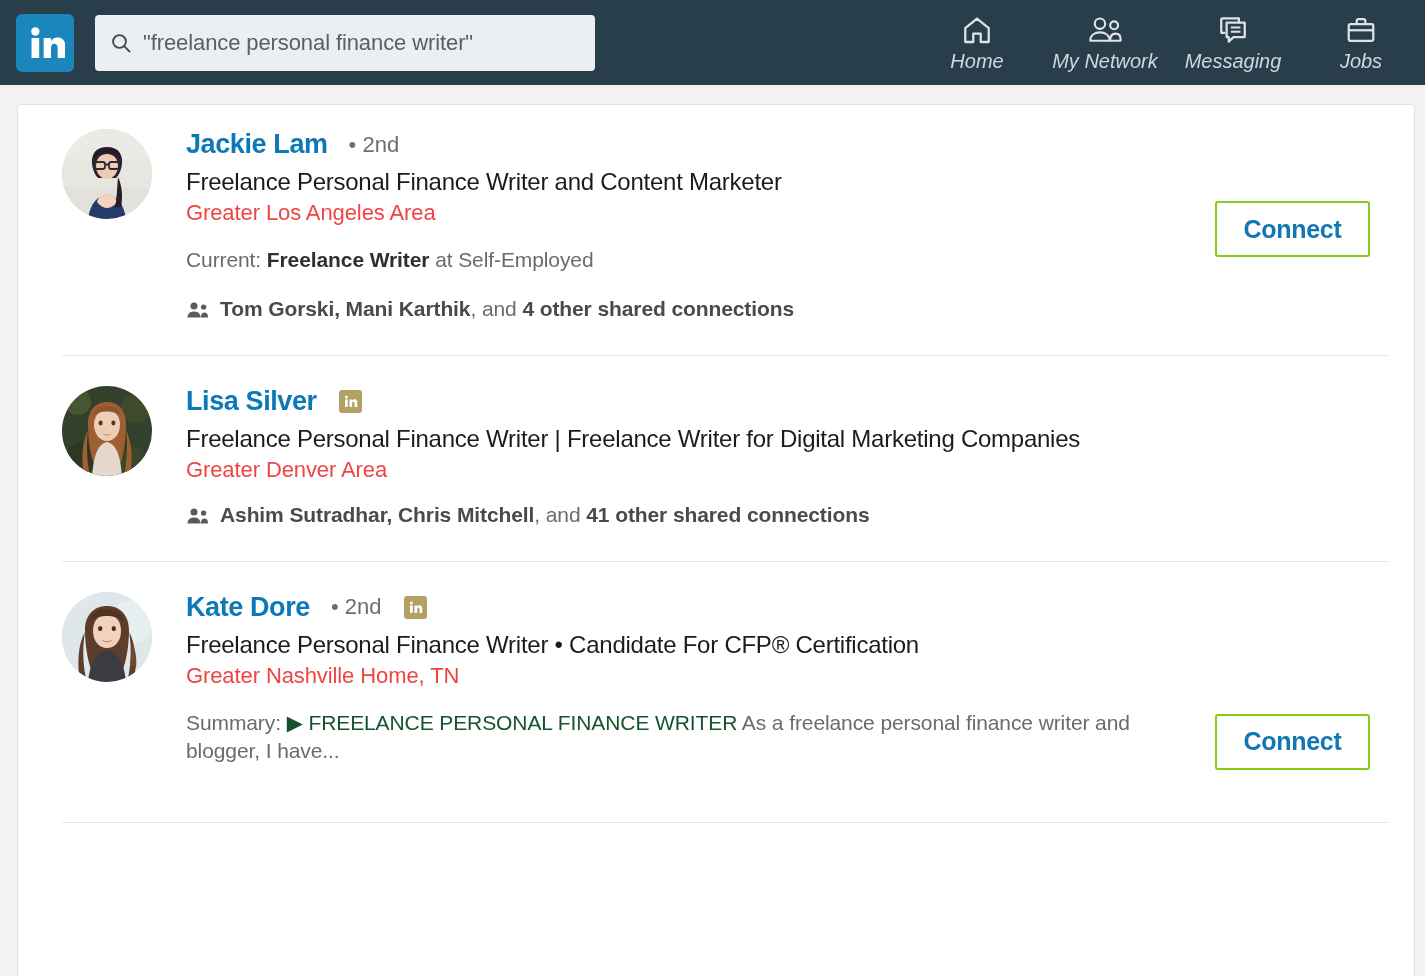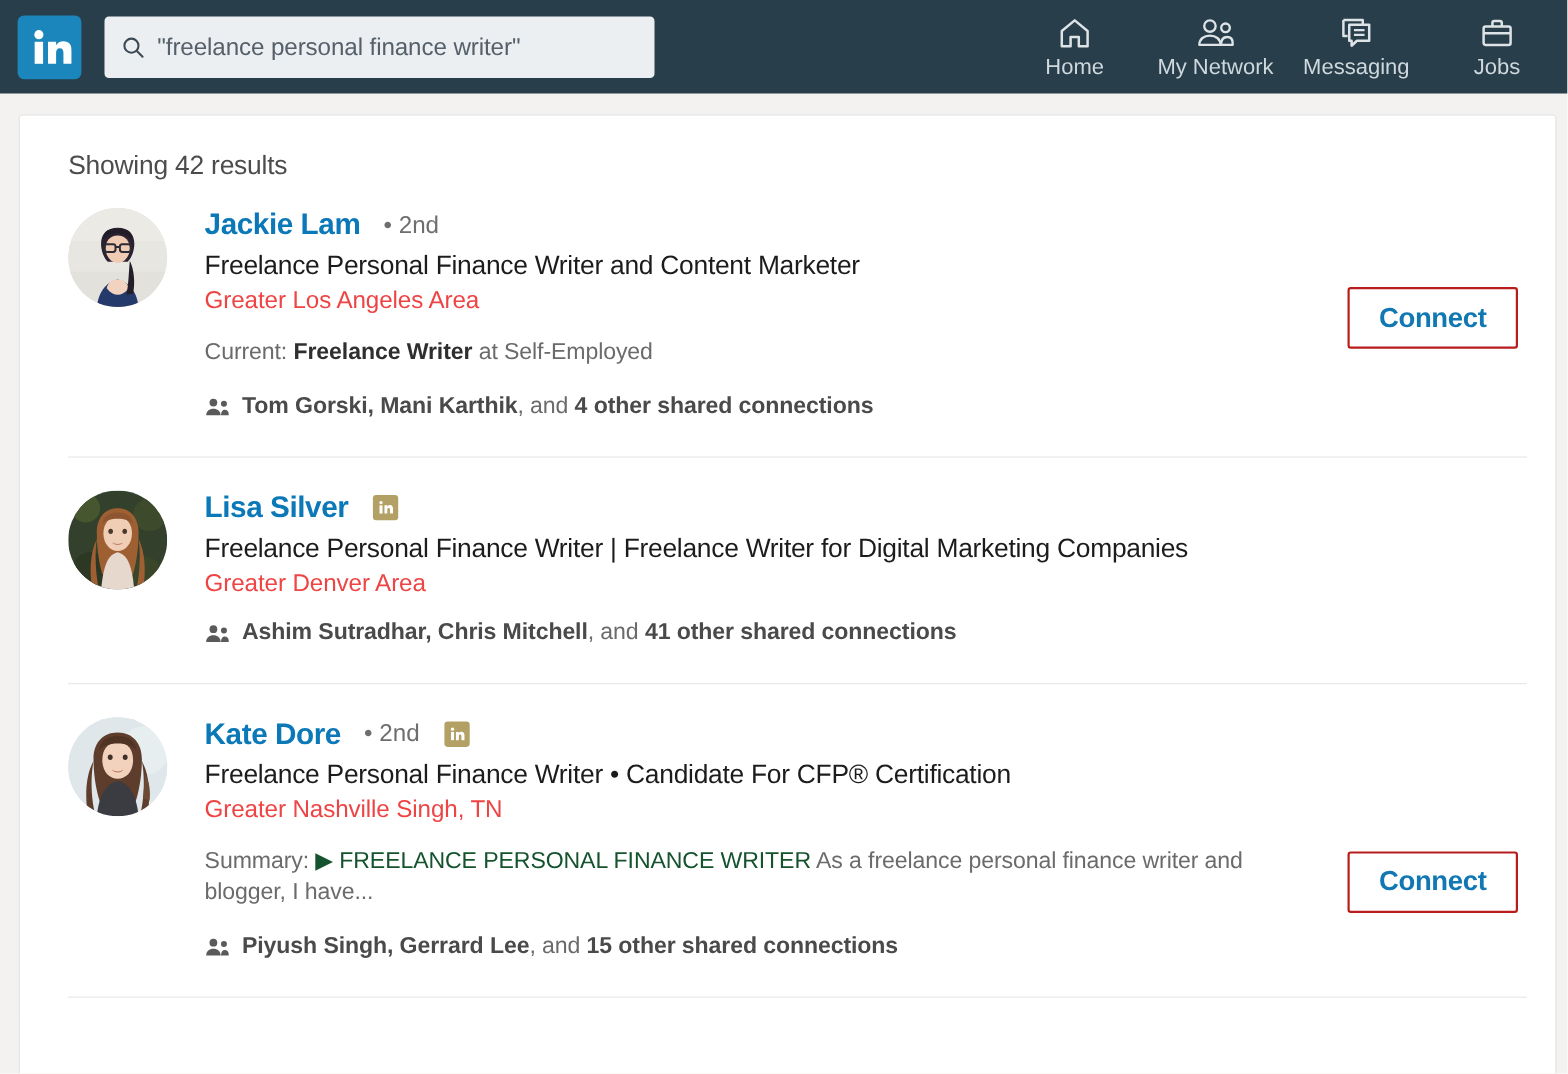--- a/index.html
+++ b/index.html
@@ -73,20 +73,21 @@
   }
   .nav-item {
     width: 128px;
     height: 85px;
     display: flex;
     flex-direction: column;
     align-items: center;
     justify-content: center;
     gap: 4px;
     cursor: pointer;
+    font-style: italic;
   }
   .nav-item .nav-icon {
     height: 34px;
     display: flex;
     align-items: flex-end;
     justify-content: center;
   }
   .nav-item .nav-label {
     font-size: 20px;
     color: #cfd8dc;
@@ -212,24 +213,24 @@
   .shared .people-icon {
     flex: none;
     margin-right: 10px;
     margin-top: 3px;
     display: flex;
   }
   .shared .names { font-weight: bold; color: #4a4a4a; }
 
   .connect-btn {
     position: absolute;
-    right: 34px;
+    right: 44px;
     width: 155px;
     height: 56px;
-    border: 2px solid #b91c1c;
+    border: 2px solid #84cc16;
     border-radius: 3px;
     background: #ffffff;
     color: #1178b3;
     font-family: "Liberation Sans", sans-serif;
     font-size: 25px;
     font-weight: bold;
     letter-spacing: -0.3px;
     cursor: pointer;
     display: flex;
     align-items: center;
@@ -307,21 +308,20 @@
       </span>
       <span class="nav-label">Jobs</span>
     </div>
 
   </div>
 </div>
 
 <div class="page">
   <div class="results-card">
 
-    <div class="results-count">Showing 42 results</div>
 
     <div class="result">
       <div class="result-inner">
         <div class="avatar">
           <svg viewBox="0 0 90 90" aria-hidden="true">
             <rect width="90" height="90" fill="#e8e6e1"></rect>
             <rect y="0" width="90" height="30" fill="#eceae5"></rect>
             <rect y="58" width="90" height="32" fill="#e3e1dc"></rect>
             <path d="M45 18c-11 0-16 7-15 17 .6 6 3 11 6 14h18c3-3 5.4-8 6-14 1-10-4-17-15-17z" fill="#2a2230"></path>
             <path d="M45 25c-7 0-11 5-11 12s5 13 11 13 11-6 11-13-4-12-11-12z" fill="#f0cbb4"></path>
@@ -436,37 +436,26 @@
             <span class="degree"><span>•</span> <span>2nd</span></span>
             <span class="premium-badge">
               <svg width="15" height="15" viewBox="0 0 24 24" aria-hidden="true">
                 <circle cx="5.4" cy="4.6" r="2.4" fill="#ffffff"></circle>
                 <rect x="3.2" y="8.6" width="4.4" height="12" fill="#ffffff"></rect>
                 <path d="M10.4 8.6h4.2v1.8c.7-1.2 2.1-2.1 3.8-2.1 2.9 0 4.4 1.8 4.4 5.2v7.1h-4.4v-5.7c0-1.5-.6-2.5-1.9-2.5-1.2 0-1.9.9-1.9 2.5v5.7h-4.2z" fill="#ffffff"></path>
               </svg>
             </span>
           </div>
           <div class="headline">Freelance Personal Finance Writer • Candidate For CFP® Certification</div>
-          <div class="location">Greater Nashville Singh, TN</div>
+          <div class="location">Greater Nashville Home, TN</div>
           <div class="meta-line">
             <span>Summary:</span>
             <span class="plainblack">▶ FREELANCE PERSONAL FINANCE WRITER</span>
             <span>As a freelance personal finance writer and blogger, I have...</span>
           </div>
-          <div class="shared">
-            <span class="people-icon">
-              <svg width="24" height="20" viewBox="0 0 30 24" aria-hidden="true">
-                <circle cx="10" cy="7" r="4.4" fill="#5a5a5a"></circle>
-                <path d="M1.8 21.5c0-5 3.6-7.6 8.2-7.6s8.2 2.6 8.2 7.6z" fill="#5a5a5a"></path>
-                <circle cx="22" cy="8.4" r="3.4" fill="#5a5a5a"></circle>
-                <path d="M18.6 21.5c0-4 1.6-6.3 4.4-6.3 2.6 0 4.4 1.9 4.4 5v1.3z" fill="#5a5a5a"></path>
-              </svg>
-            </span>
-            <span><span class="names">Piyush Singh, Gerrard Lee</span><span>, and </span><span class="names">15 other shared connections</span></span>
-          </div>
         </div>
       </div>
 
     </div>
 
     <div class="result">
       <div class="result-inner" style="padding-top:30px;border-top:1px solid #e6e6e6;"></div>
     </div>
 
   </div>

